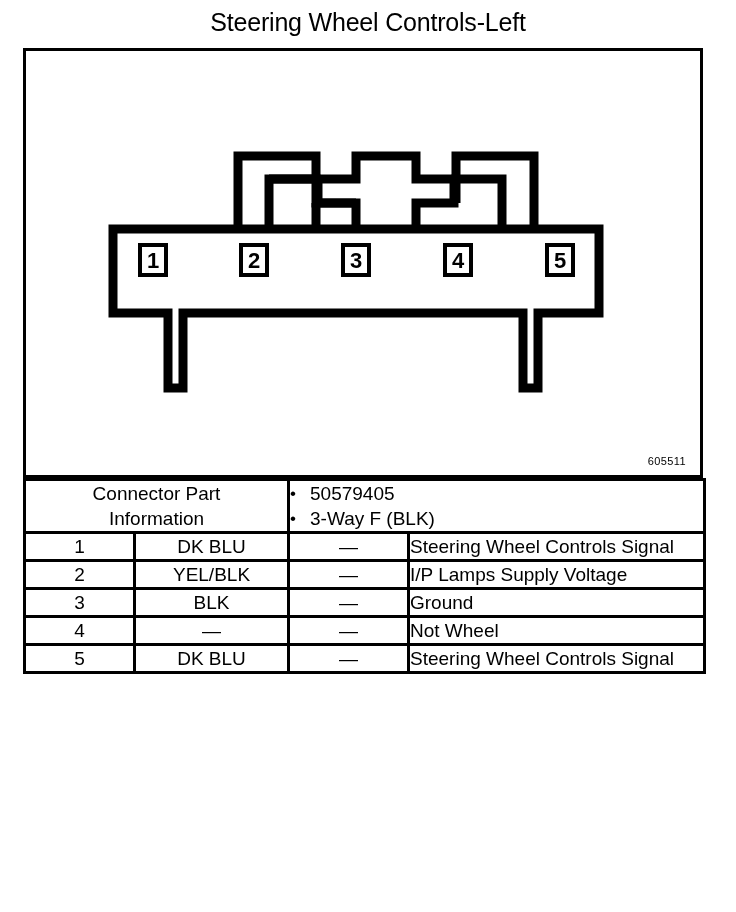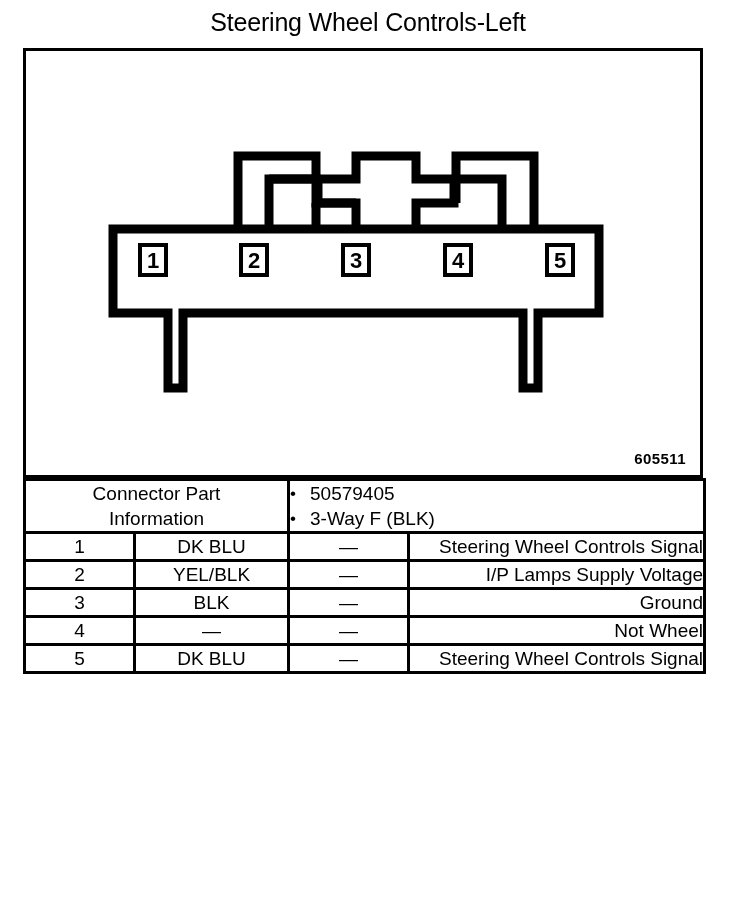--- a/index.html
+++ b/index.html
@@ -49,22 +49,22 @@
     left: 0;
     top: 0;
     width: 680px;
     height: 430px;
   }
 
   #ref-number {
     position: absolute;
     right: 14px;
     bottom: 8px;
-    font-size: 15px;
-    font-weight: bold;
+    font-size: 11px;
+    font-weight: normal;
     letter-spacing: 0.4px;
     font-family: "Liberation Sans", "DejaVu Sans", sans-serif;
   }
 
   
   #connector-table {
     position: absolute;
     left: 23px;
     top: 478px;
     width: 680px;
@@ -114,21 +114,21 @@
   .head-2line { display: block; }
 
   .cell-pin,
   .cell-wire,
   .cell-circuit {
     text-align: center;
     font-size: 19px;
     padding: 6px 2px;
   }
   .cell-function {
-    text-align: right;
+    text-align: left;
     font-size: 19px;
     padding: 6px 0 6px 10px;
     line-height: 26px;
   }
 </style>
 </head>
 <body>
 
 <div id="page-title">Steering Wheel Controls-Left</div>
 

